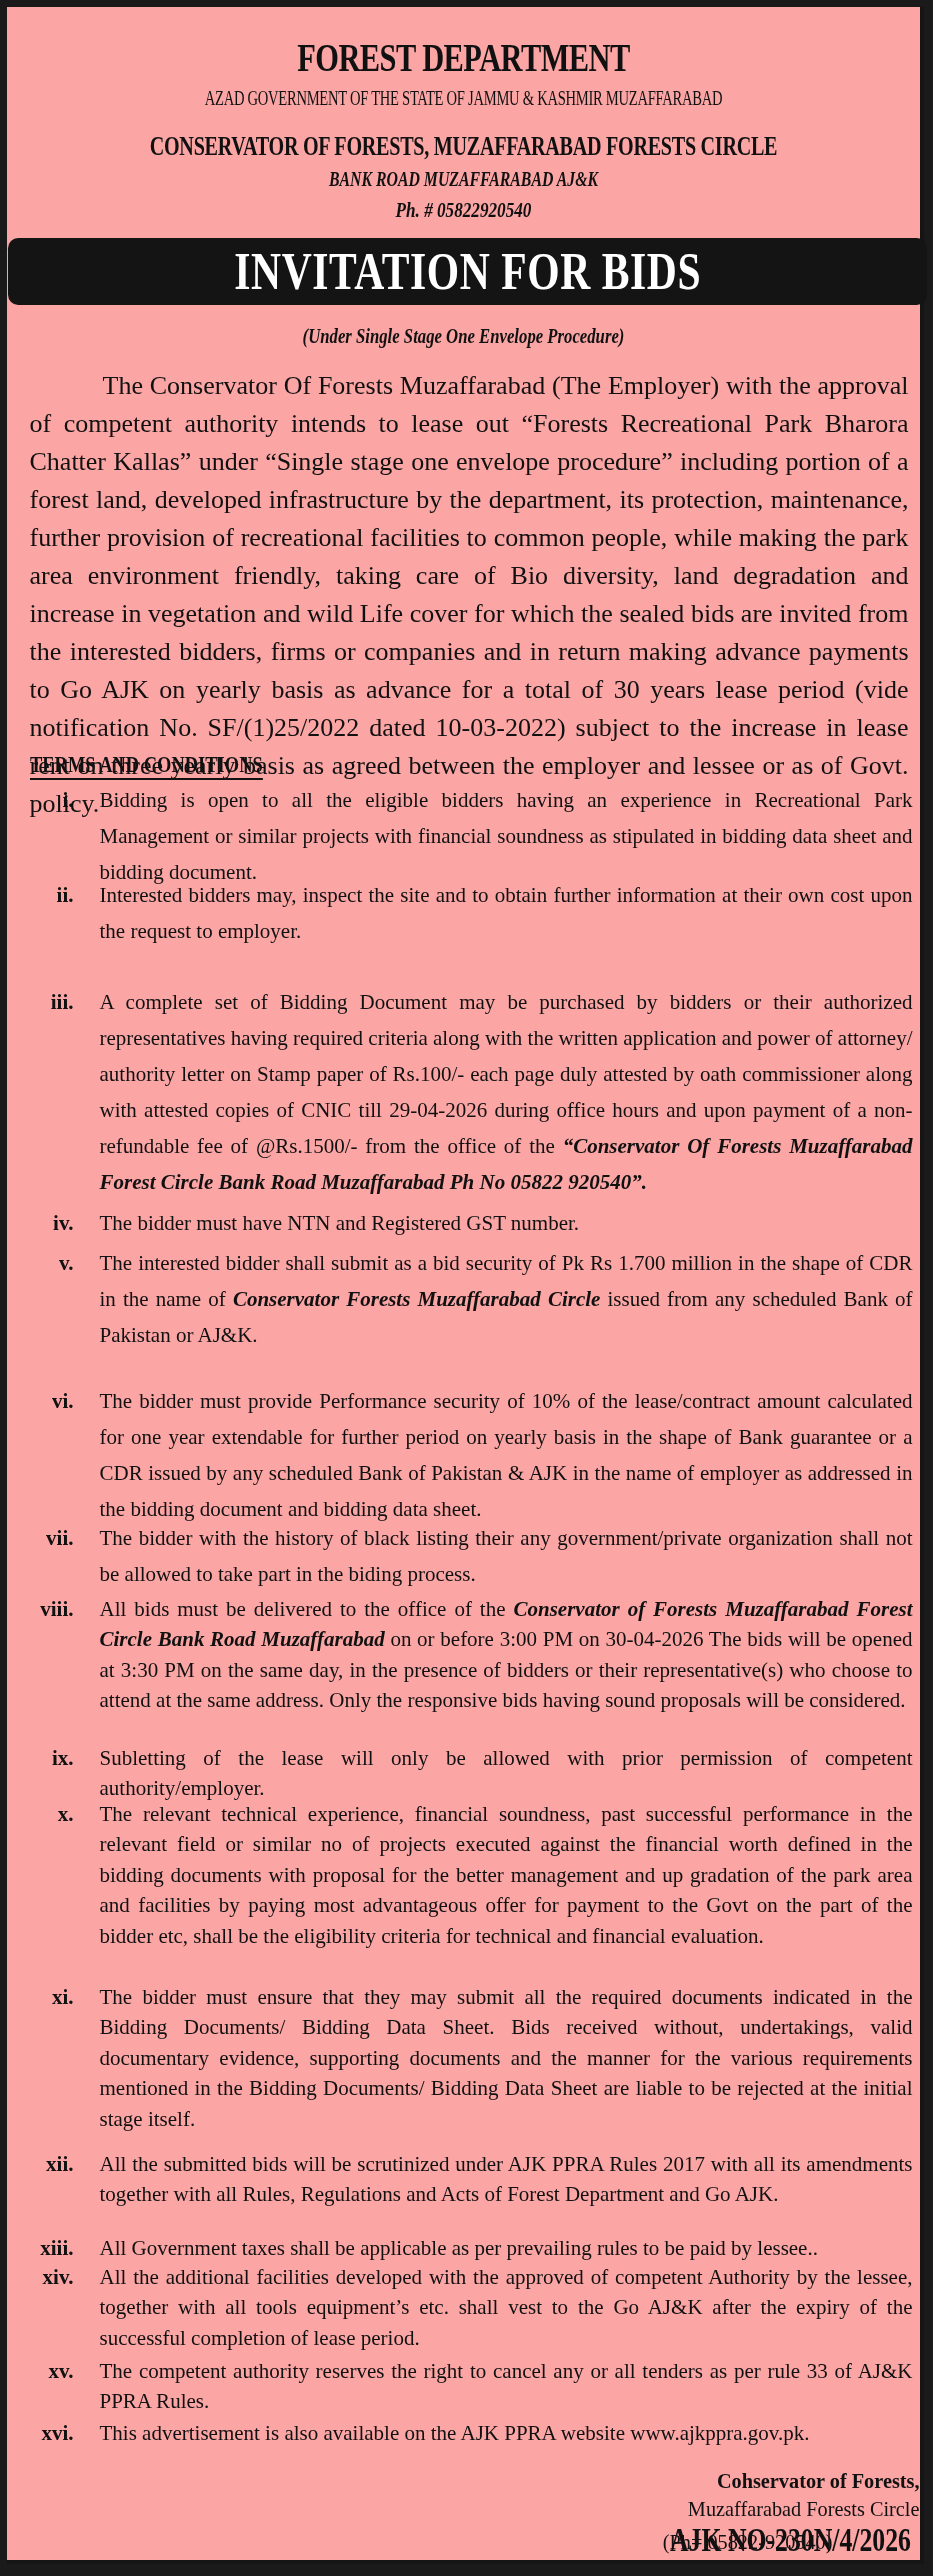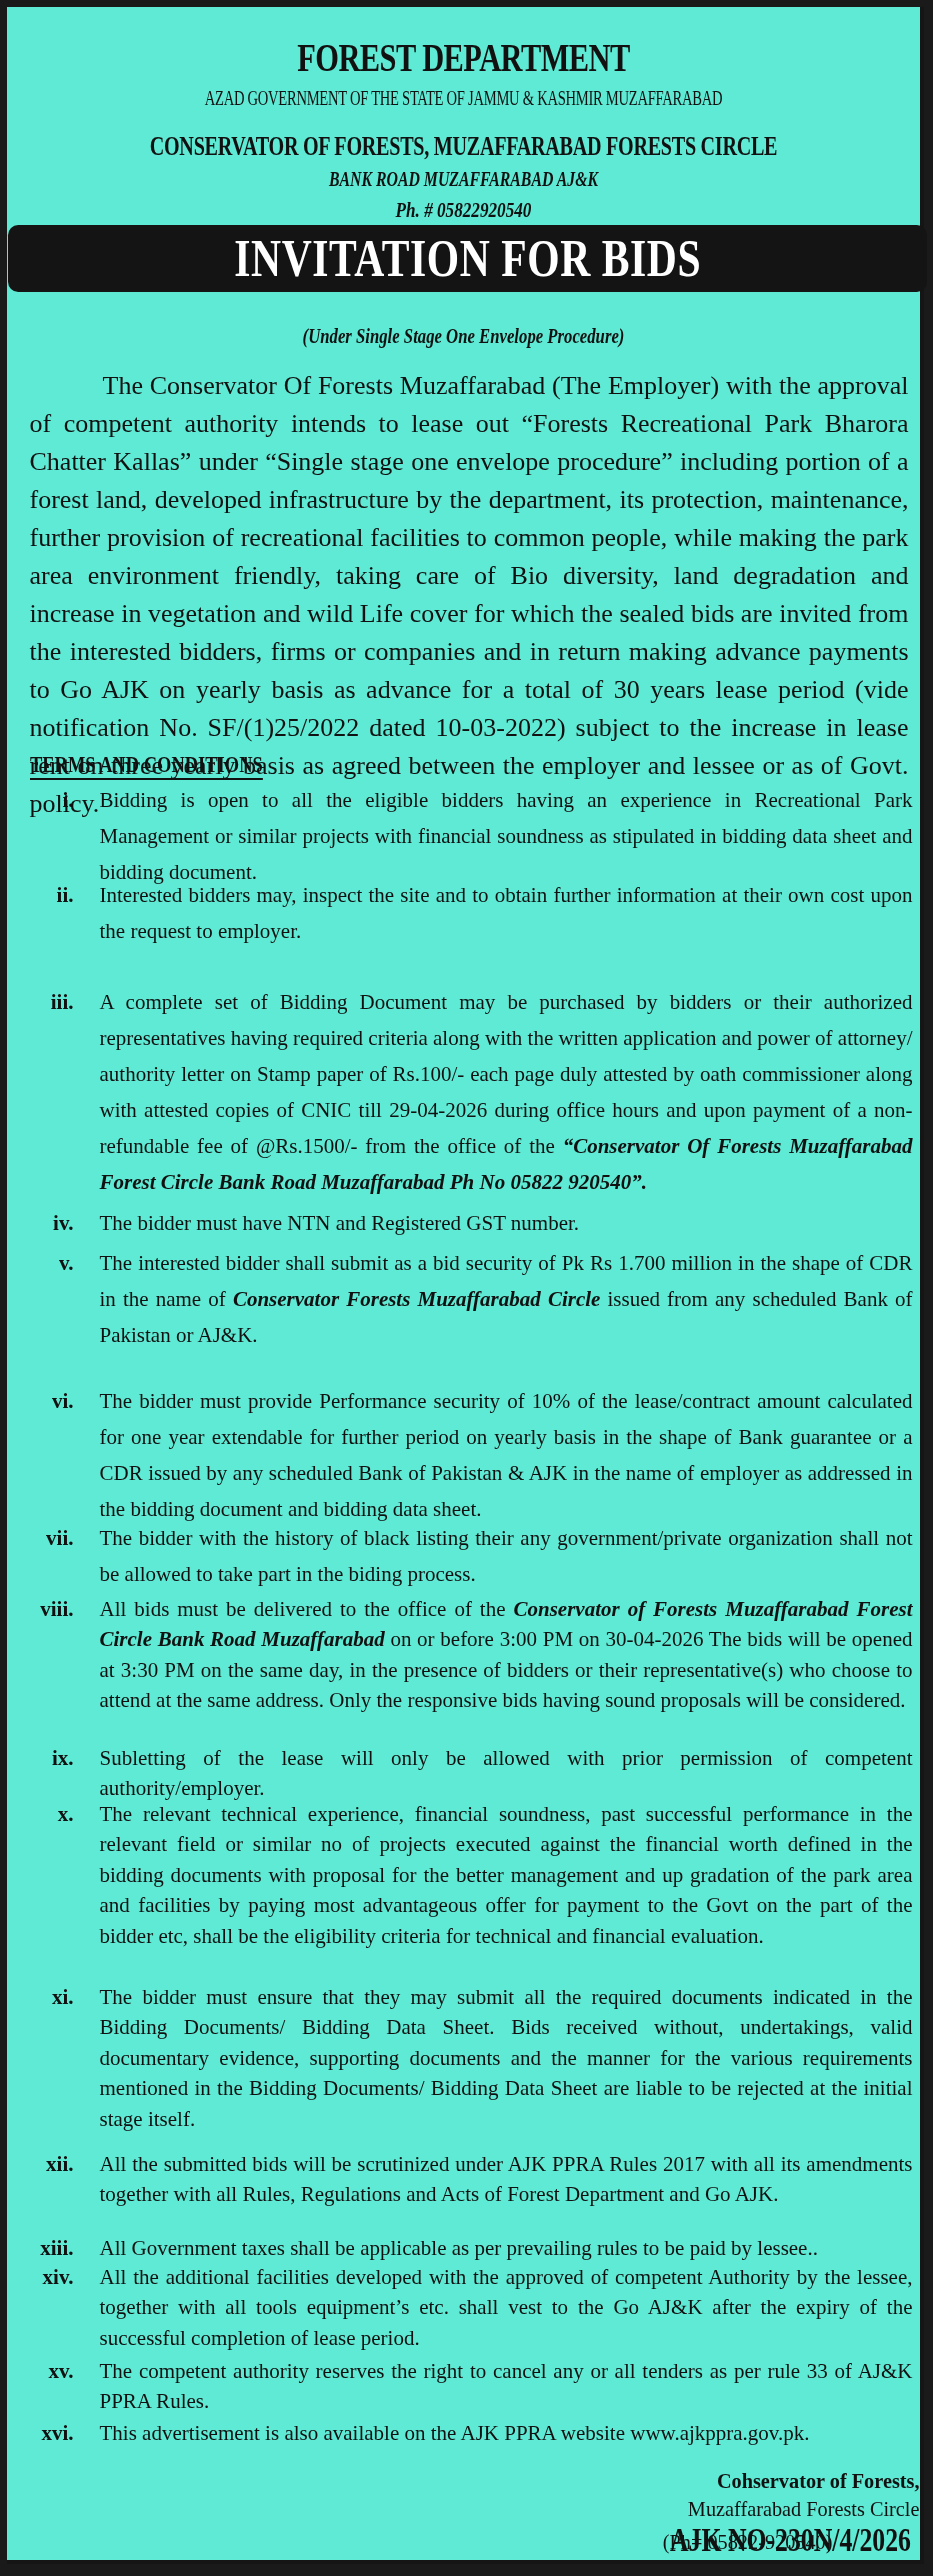--- a/index.html
+++ b/index.html
@@ -1,30 +1,30 @@
 <!DOCTYPE html>
 <html style="font-size:11.6px"><head>
 <meta charset="utf-8">
 <style>
   html, body { margin: 0; padding: 0; background: #1a1a1a; }
   body { width: 934px; height: 2576px; position: relative; overflow: hidden; }
   .page {
     position: absolute; left: 6.5px; top: 6.5px; width: 917px; height: 2557px;
-    background: #5eead4; border-right: 4.4px solid #151515; border-bottom: 4.4px solid #151515;
+    background: #fca5a5; border-right: 4.4px solid #151515; border-bottom: 4.4px solid #151515;
     box-sizing: border-box;
     font-family: "Liberation Serif", serif; color: #111;
   }
   .hdr { position: absolute; left: 0; width: 100%; text-align: center; }
   .h1 { top: 28px; font-size: 39px; font-weight: bold; transform: scaleX(0.78); letter-spacing: -0.7px; }
   .h2 { top: 80px; font-size: 20.3px; transform: scaleX(0.72); letter-spacing: -0.4px; }
   .h3 { top: 123px; font-size: 28px; font-weight: bold; transform: scaleX(0.72); letter-spacing: -0.4px; }
   .h4 { top: 161px; font-size: 20.3px; font-style: italic; font-weight: bold; transform: scaleX(0.78); }
   .h5 { top: 190px; font-size: 22px; font-style: italic; font-weight: bold; transform: scaleX(0.78); }
   .banner {
-    position: absolute; left: 1.5px; top: 218px; width: 919px; height: 67px;
+    position: absolute; left: 1.5px; top: 231px; width: 919px; height: 67px;
     background: #141414; border-radius: 10.2px; color: #fff; text-align: center;
   }
   .banner span { display: inline-block; font-size: 52px; line-height: 67px; font-weight: bold; transform: scaleX(0.8); letter-spacing: 0.7px; }
   .sub { top: 316px; font-size: 22px; font-style: italic; font-weight: bold; transform: scaleX(0.76); }
   .intro {
     position: absolute; left: 23px; top: 360px; width: 879px;
     font-size: 26px; line-height: 38px; text-align: justify; text-indent: 73px;
   }
   .terms {
     position: absolute; left: 23px; top: 745px; font-size: 22.5px; font-weight: bold;

